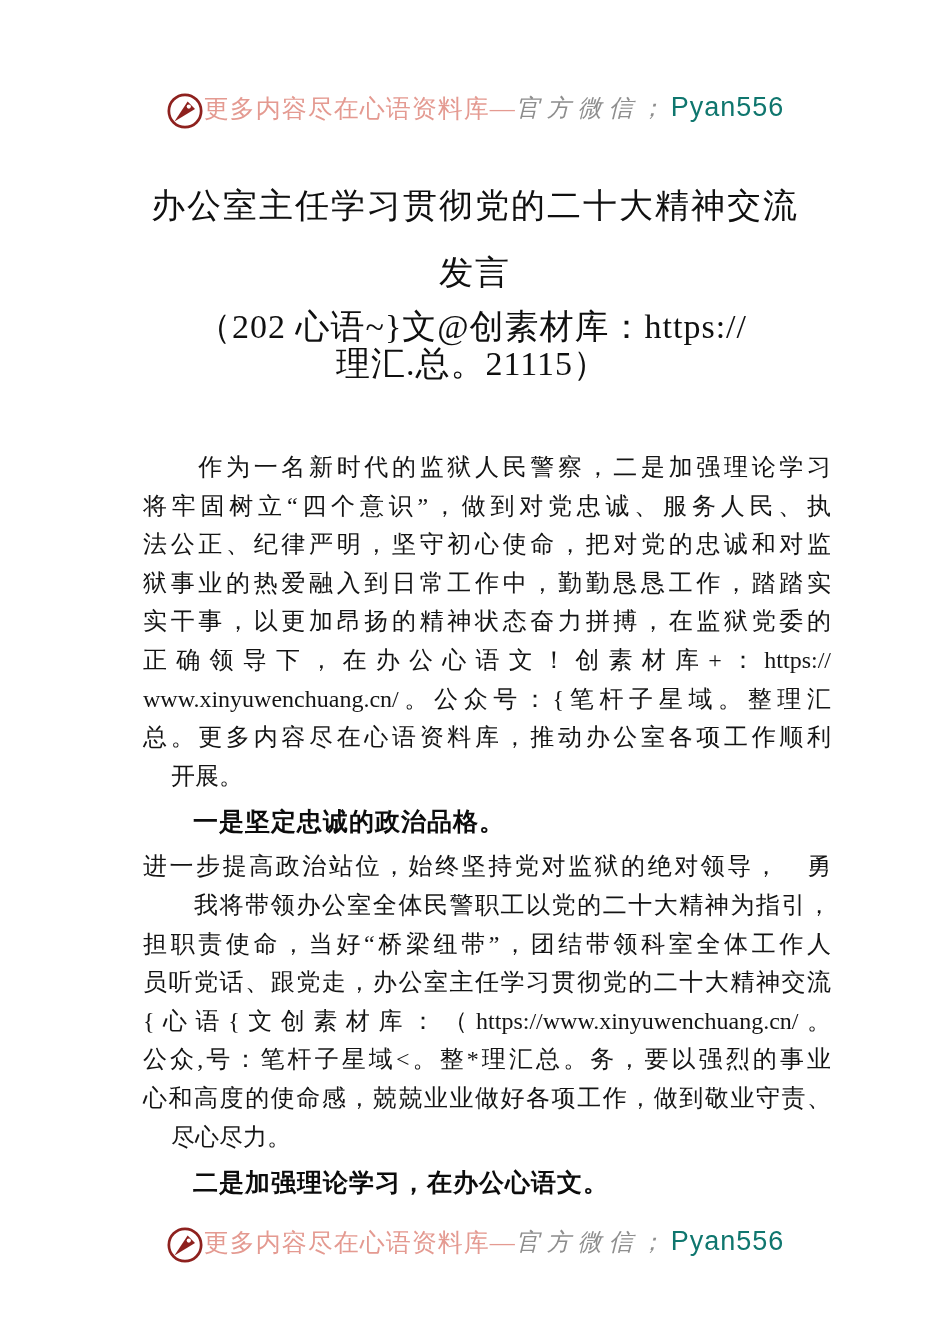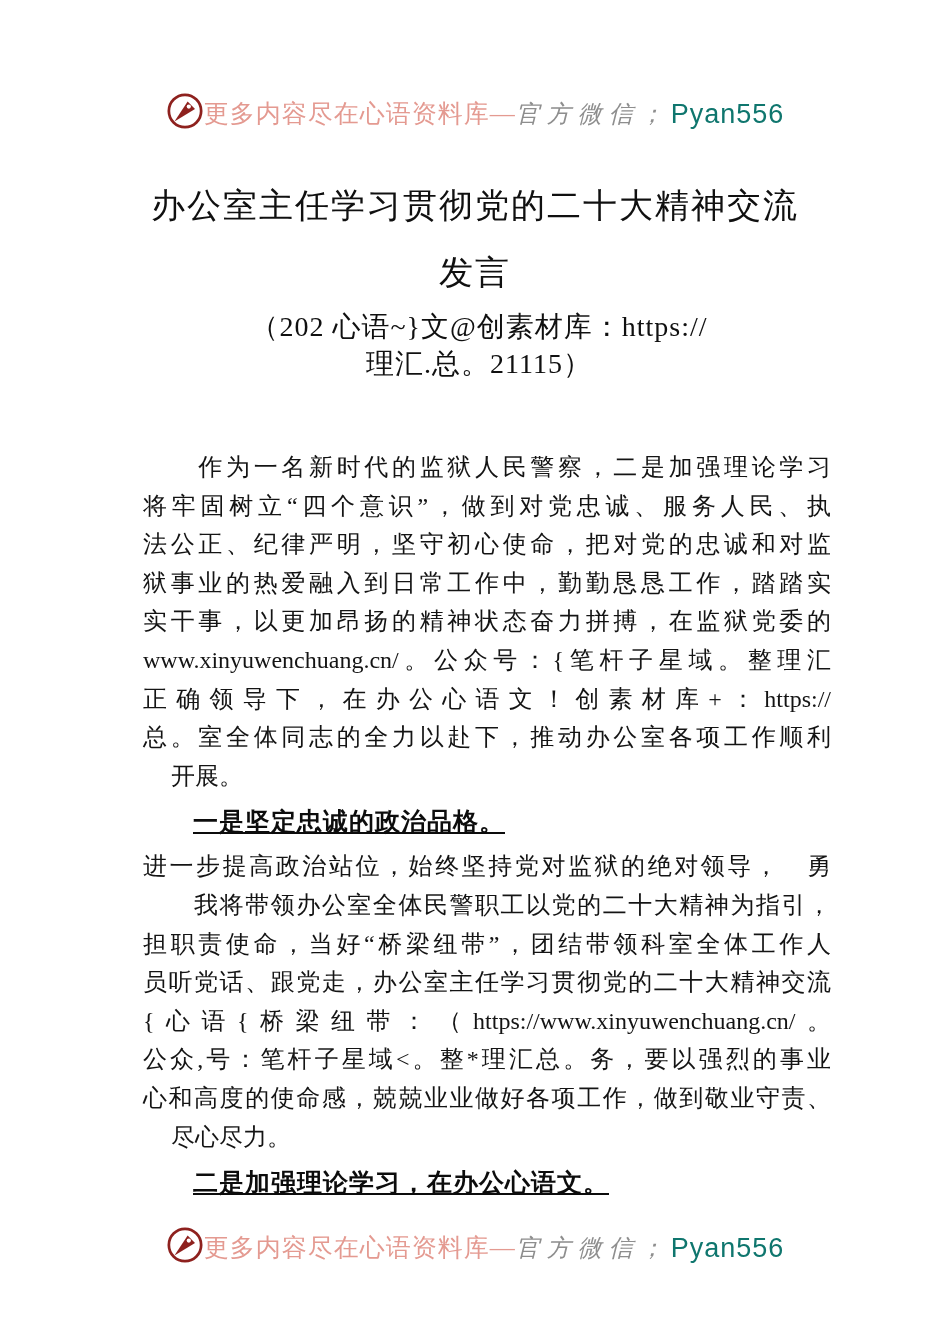--- a/index.html
+++ b/index.html
@@ -13,21 +13,21 @@
     color: #161616;
   }
 
   
   .watermark {
     position: absolute;
     left: 0;
     width: 100%;
     display: flex;
     justify-content: center;
-    align-items: flex-end;
+    align-items: flex-start;
     white-space: nowrap;
   }
   .wm-header { top: 92px; }
   .wm-footer { top: 1226px; }
   .wm-logo { width: 38px; height: 38px; flex: 0 0 auto; display: inline-flex; }
   .wm-phrase {
     font-size: 25px;
     letter-spacing: 1px;
     color: #e49a91;
     font-weight: 400;
@@ -55,23 +55,23 @@
     line-height: 67px;
     letter-spacing: 2px;
     color: #101010;
   }
   .center-block .tline { text-align: left; text-align-last: center; }
 
   
   .source-note {
     position: absolute;
     top: 308px;
-    left: 99px;
+    left: 92px;
     width: 760px;
-    font-size: 28px;
+    font-size: 34px;
     line-height: 37px;
     letter-spacing: 1px;
     color: #101010;
   }
 
   
   .content {
     position: absolute;
     top: 448px;
     left: 143px;
@@ -85,21 +85,20 @@
 
   .heading {
     font-family: "Liberation Sans", sans-serif;
     font-weight: 700;
     font-size: 25px;
     line-height: 40px;
     letter-spacing: 1px;
     margin: 6px 0;
     padding-left: 50px;
     color: #0c0c0c;
-    text-decoration: underline;
   }
 </style>
 </head>
 <body>
 
 <div class="page">
 
   <div class="watermark wm-header">
     <span class="wm-logo">
       <svg width="38" height="38" viewBox="0 0 36 36" aria-hidden="true">
@@ -123,32 +122,32 @@
       <div class="tline tlast">理汇.总。21115）</div>
     </div>
 
   <div class="content">
     <div class="para">
         <div class="tline">　　作为一名新时代的监狱人民警察，二是加强理论学习</div>
         <div class="tline">将牢固树立“四个意识”，做到对党忠诚、服务人民、执</div>
         <div class="tline">法公正、纪律严明，坚守初心使命，把对党的忠诚和对监</div>
         <div class="tline">狱事业的热爱融入到日常工作中，勤勤恳恳工作，踏踏实</div>
         <div class="tline">实干事，以更加昂扬的精神状态奋力拼搏，在监狱党委的</div>
+        <div class="tline">正确领导下，在办公心语文！创素材库+：https://</div>
         <div class="tline">www.xinyuwenchuang.cn/。公众号：{笔杆子星域。整理汇</div>
-        <div class="tline">正确领导下，在办公心语文！创素材库+：https://</div>
-        <div class="tline">总。室全体同志的全力以赴下，推动办公室各项工作顺利</div>
+        <div class="tline">总。更多内容尽在心语资料库，推动办公室各项工作顺利</div>
         <div class="tline tlast">开展。</div>
       </div>
     <h3 class="heading">一是坚定忠诚的政治品格。</h3>
     <div class="para">
         <div class="tline">进一步提高政治站位，始终坚持党对监狱的绝对领导，　勇</div>
         <div class="tline">　　我将带领办公室全体民警职工以党的二十大精神为指引，</div>
         <div class="tline">担职责使命，当好“桥梁纽带”，团结带领科室全体工作人</div>
         <div class="tline">员听党话、跟党走，办公室主任学习贯彻党的二十大精神交流</div>
-        <div class="tline">{心语{桥梁纽带：（https://www.xinyuwenchuang.cn/。</div>
+        <div class="tline">{心语{文创素材库：（https://www.xinyuwenchuang.cn/。</div>
         <div class="tline">公众,号：笔杆子星域&lt;。整*理汇总。务，要以强烈的事业</div>
         <div class="tline">心和高度的使命感，兢兢业业做好各项工作，做到敬业守责、</div>
         <div class="tline tlast">尽心尽力。</div>
       </div>
     <h3 class="heading">二是加强理论学习，在办公心语文。</h3>
   </div>
 
   <div class="watermark wm-footer">
     <span class="wm-logo">
       <svg width="38" height="38" viewBox="0 0 36 36" aria-hidden="true">

